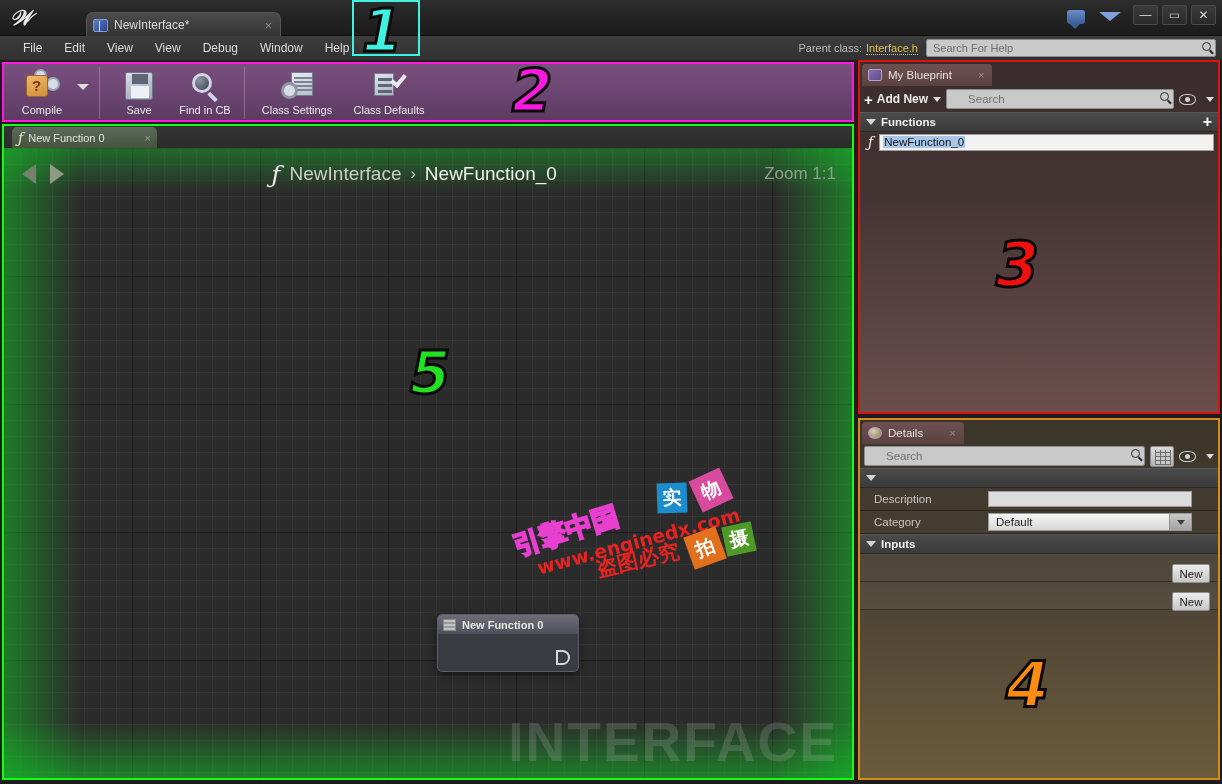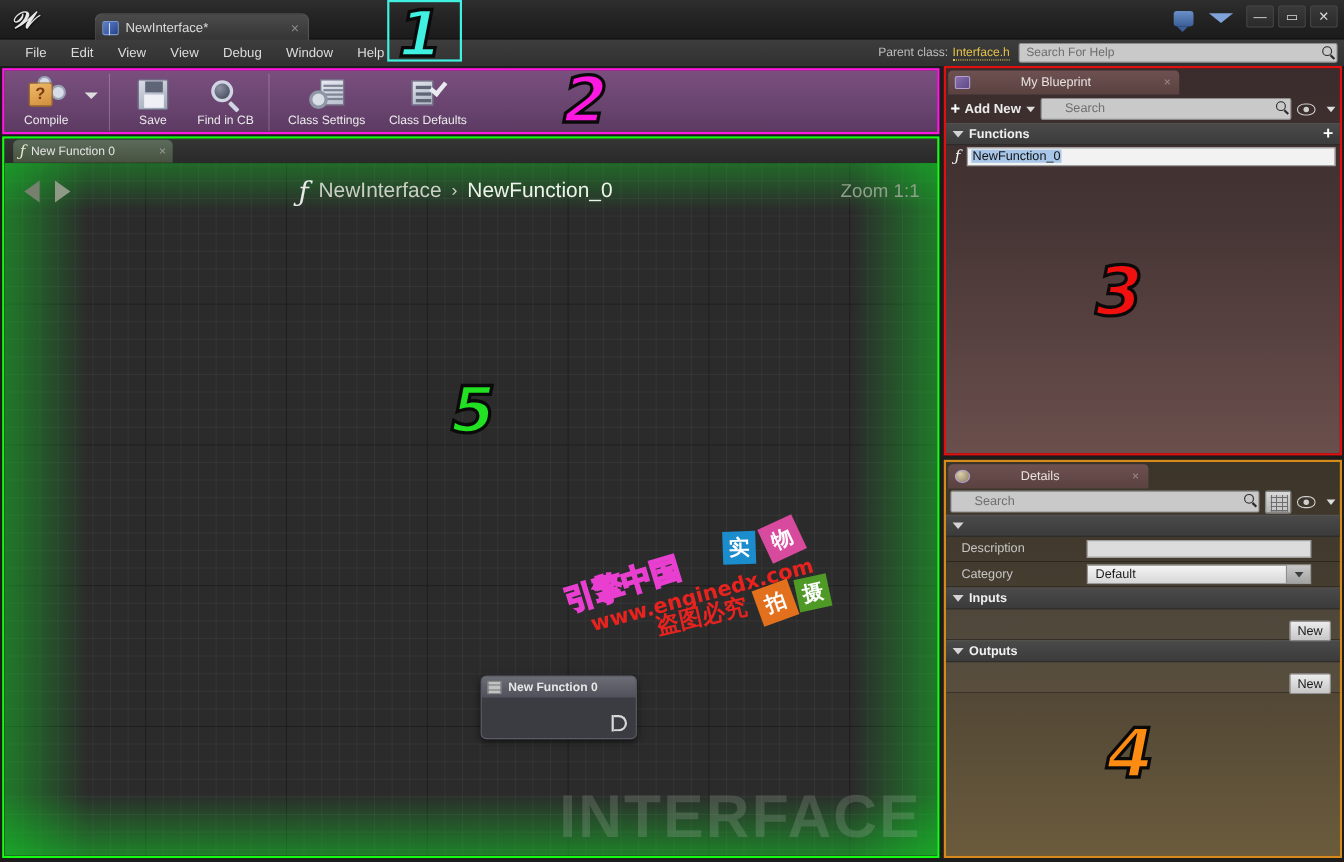--- a/index.html
+++ b/index.html
@@ -242,21 +242,20 @@
   .myblueprint {
     position:absolute; left:858px; top:60px; width:362px; height:354px;
     border:2px solid #e01010;
     background: linear-gradient(180deg,#3a2c2c 0%, #463535 40%, #6a4f4c 100%);
   }
   .panel-tabrow { height:24px; position:relative; }
   .panel-tab {
     position:absolute; left:2px; top:2px; height:22px; padding:0 8px 0 6px;
     display:flex; align-items:center; border-radius:4px 4px 0 0;
     background: linear-gradient(180deg,#6d5150,#5a4241);
-    gap: 40px;
   }
   .panel-tab .pico { width:14px;height:12px;margin-right:6px;border-radius:2px;
     background:linear-gradient(135deg,#8a6fae,#5d4a86); border:1px solid #b4a0d4;}
   .panel-tab .pico.det { border-radius:50%; background: radial-gradient(circle at 35% 30%,#d9cfae,#8a7c54);}
   .panel-tab .plbl { color:#e9e2e2; font-size:11.5px; }
   .panel-tab .px { color:#9b8a8a; font-size:11px; margin-left:26px; }
 
   .mb-toolrow { height:26px; display:flex; align-items:center; padding:2px 4px; gap:5px; }
   .addnew { display:flex; align-items:center; color:#ececec; font-size:12px; font-weight:bold; }
   .plus { color:#fff; font-size:15px; margin-right:4px; line-height:1; }
@@ -572,24 +571,20 @@
     </div>
 
     <div class="sec-hdr">
       <span class="tri"></span>
       <span class="sl">Inputs</span>
     </div>
     <div class="io-row">
       <span class="newbtn">New</span>
     </div>
 
-    <div class="sec-hdr">
-      <span class="tri"></span>
-      <span class="sl">Outputs</span>
-    </div>
     <div class="io-row">
       <span class="newbtn">New</span>
     </div>
   </div>
 
   <div class="box1"></div>
   <div class="anno a1">1</div>
   <div class="anno a2">2</div>
   <div class="anno a3">3</div>
   <div class="anno a4">4</div>

